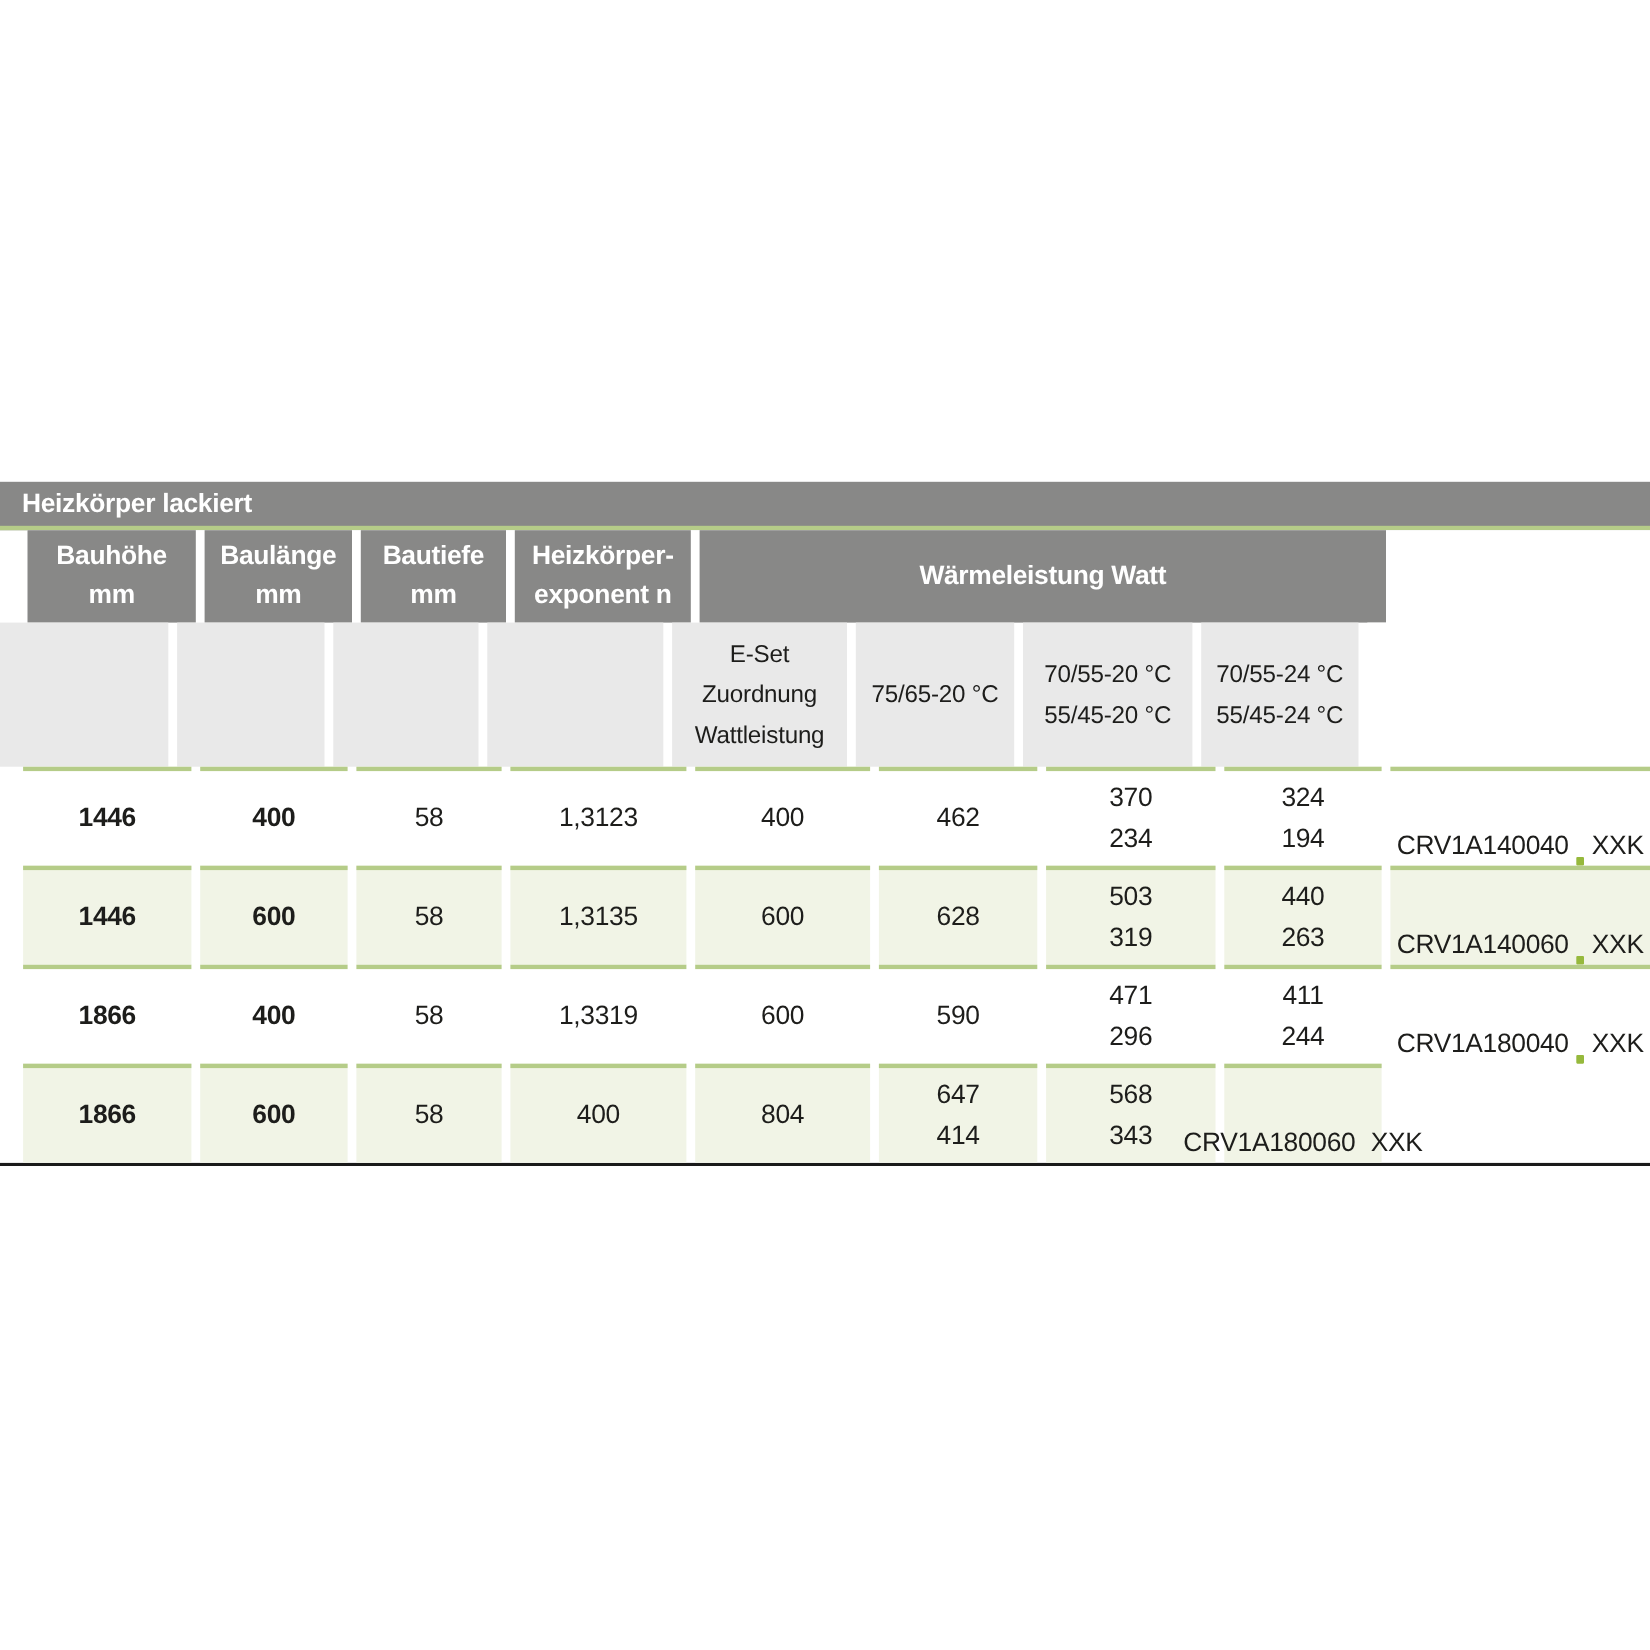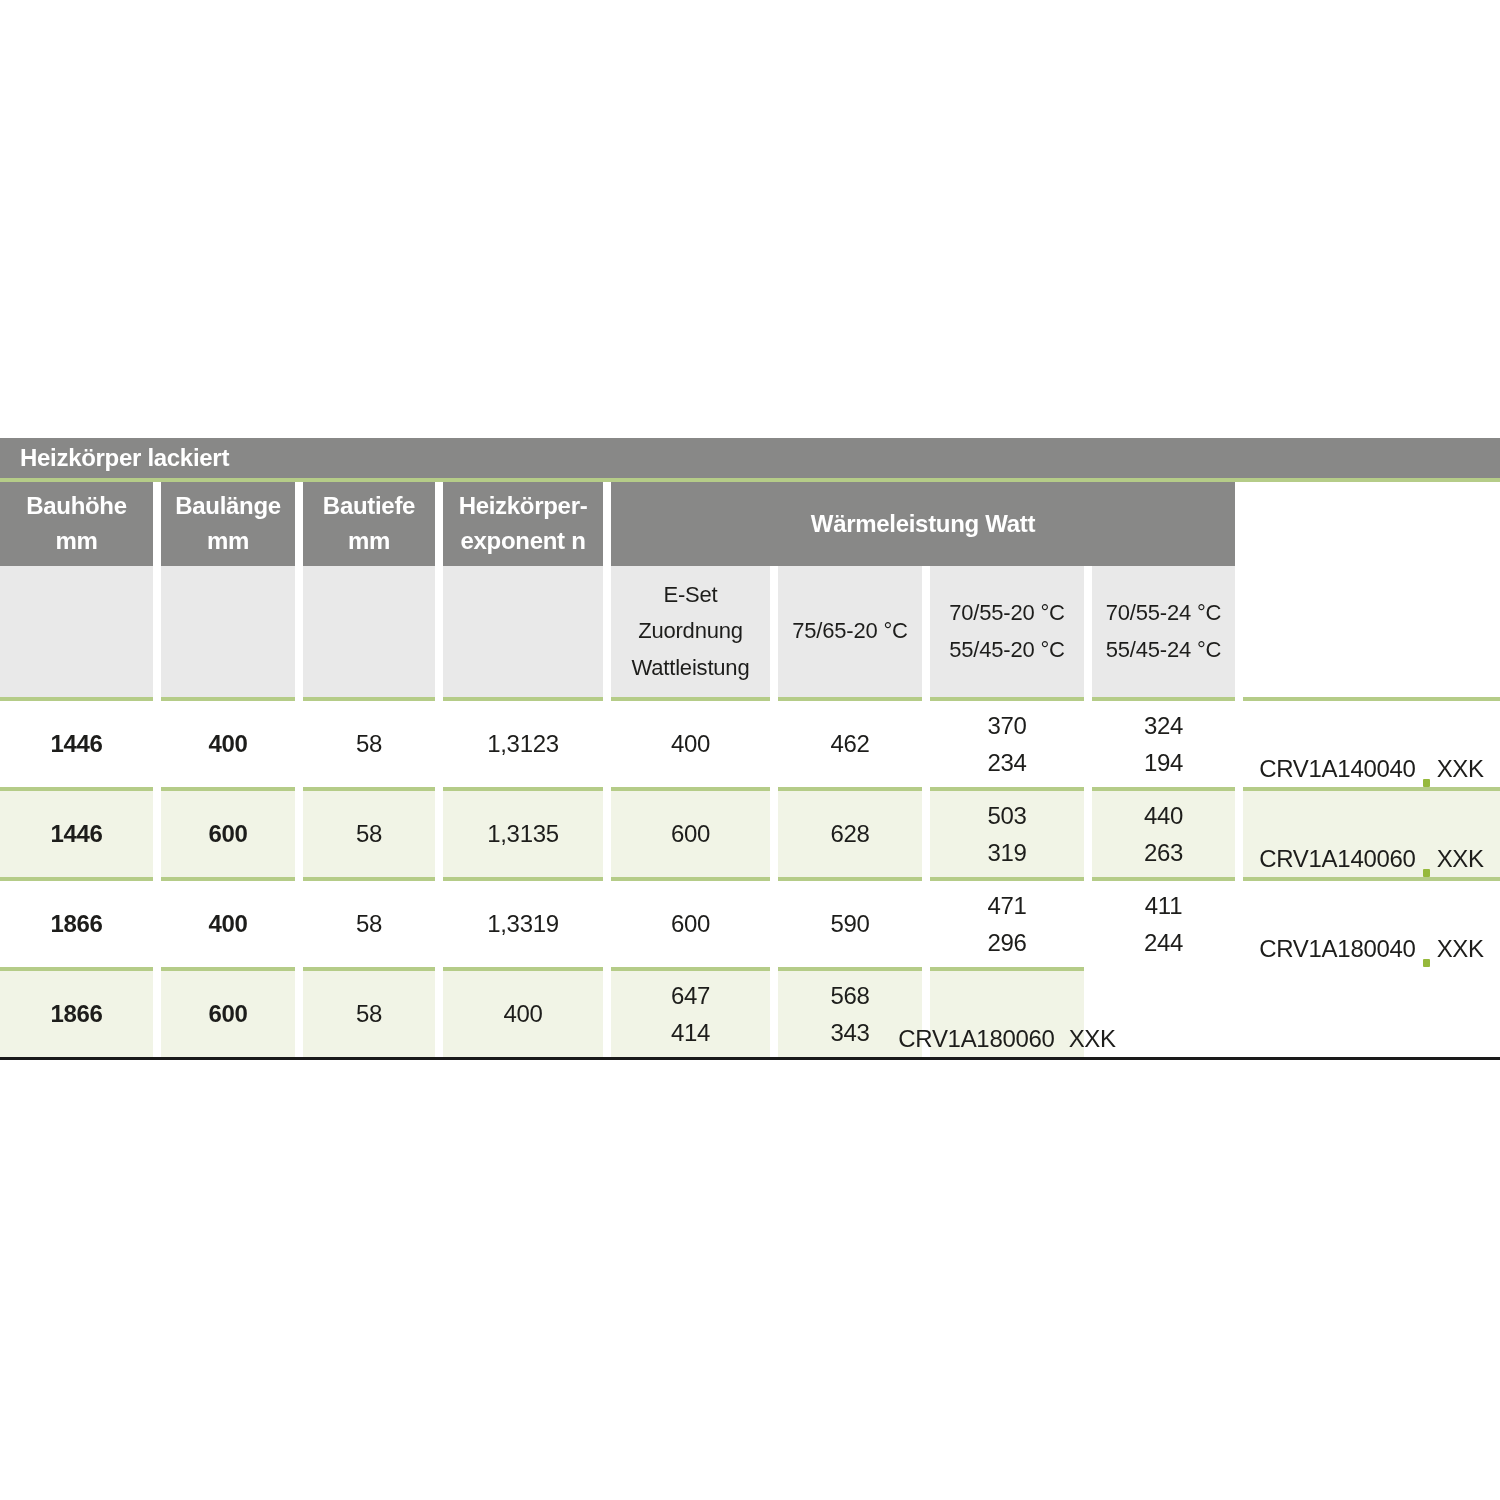--- a/index.html
+++ b/index.html
@@ -47,21 +47,21 @@
     background: #ffffff;
   }
   .cell {
     display: flex;
     align-items: center;
     justify-content: center;
     text-align: center;
     box-sizing: border-box;
   }
   
-  .header-row { height: 84px; }
+  .header-row { height: 84px; margin-left: 25px; }
   .header-row .cell {
     background: #888887;
     color: #ffffff;
     font-size: 24px;
     font-weight: bold;
     letter-spacing: -0.3px;
     white-space: pre-line;
     line-height: 1.45;
     height: 84px;
   }
@@ -71,21 +71,21 @@
   .subheader-row .cell {
     background: #e9e9e9;
     font-size: 22px;
     letter-spacing: -0.2px;
     white-space: pre-line;
     line-height: 1.65;
     height: 131px;
   }
   .subheader-row .cell.blank-white { background: #ffffff; }
   
-  .data-row { height: 90px; }
+  .data-row { height: 90px; padding-left: 21px; }
   .data-row .cell {
     border-top: 4px solid #b5cc88;
     font-size: 24px;
     letter-spacing: -0.3px;
     white-space: pre-line;
     line-height: 1.55;
     height: 90px;
     background: #ffffff;
   }
   .data-row.alt .cell { background: #f1f4e6; }
@@ -190,20 +190,21 @@
         <span class="dot"></span>
         <span>XXK</span>
       </div>
     </div>
 
     <div class="grid data-row alt">
       <div class="cell bold">1866</div>
       <div class="cell bold">600</div>
       <div class="cell">58</div>
       <div class="cell">400</div>
+      <div class="cell">804</div>
       <div class="cell">647
 414</div>
       <div class="cell">568
 343</div>
       <div class="cell artikel">
         <span>CRV1A180060</span>
         <span class="dot"></span>
         <span>XXK</span>
       </div>
     </div>

